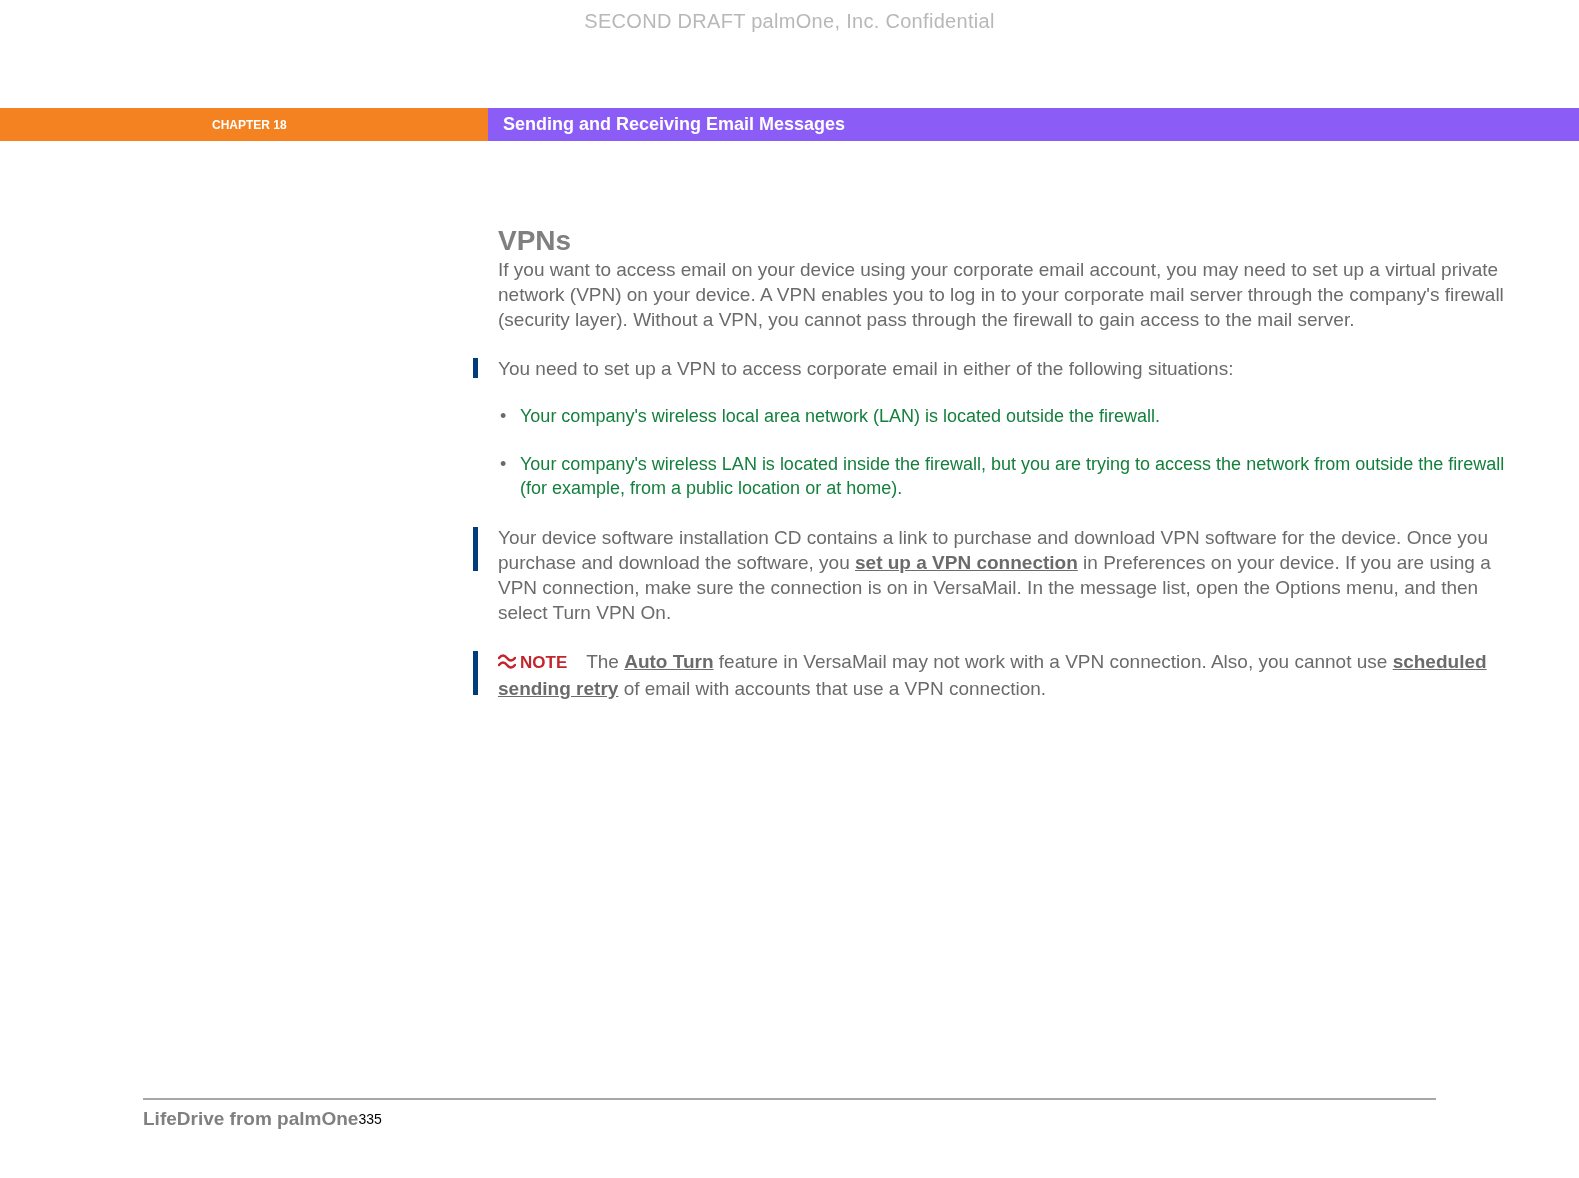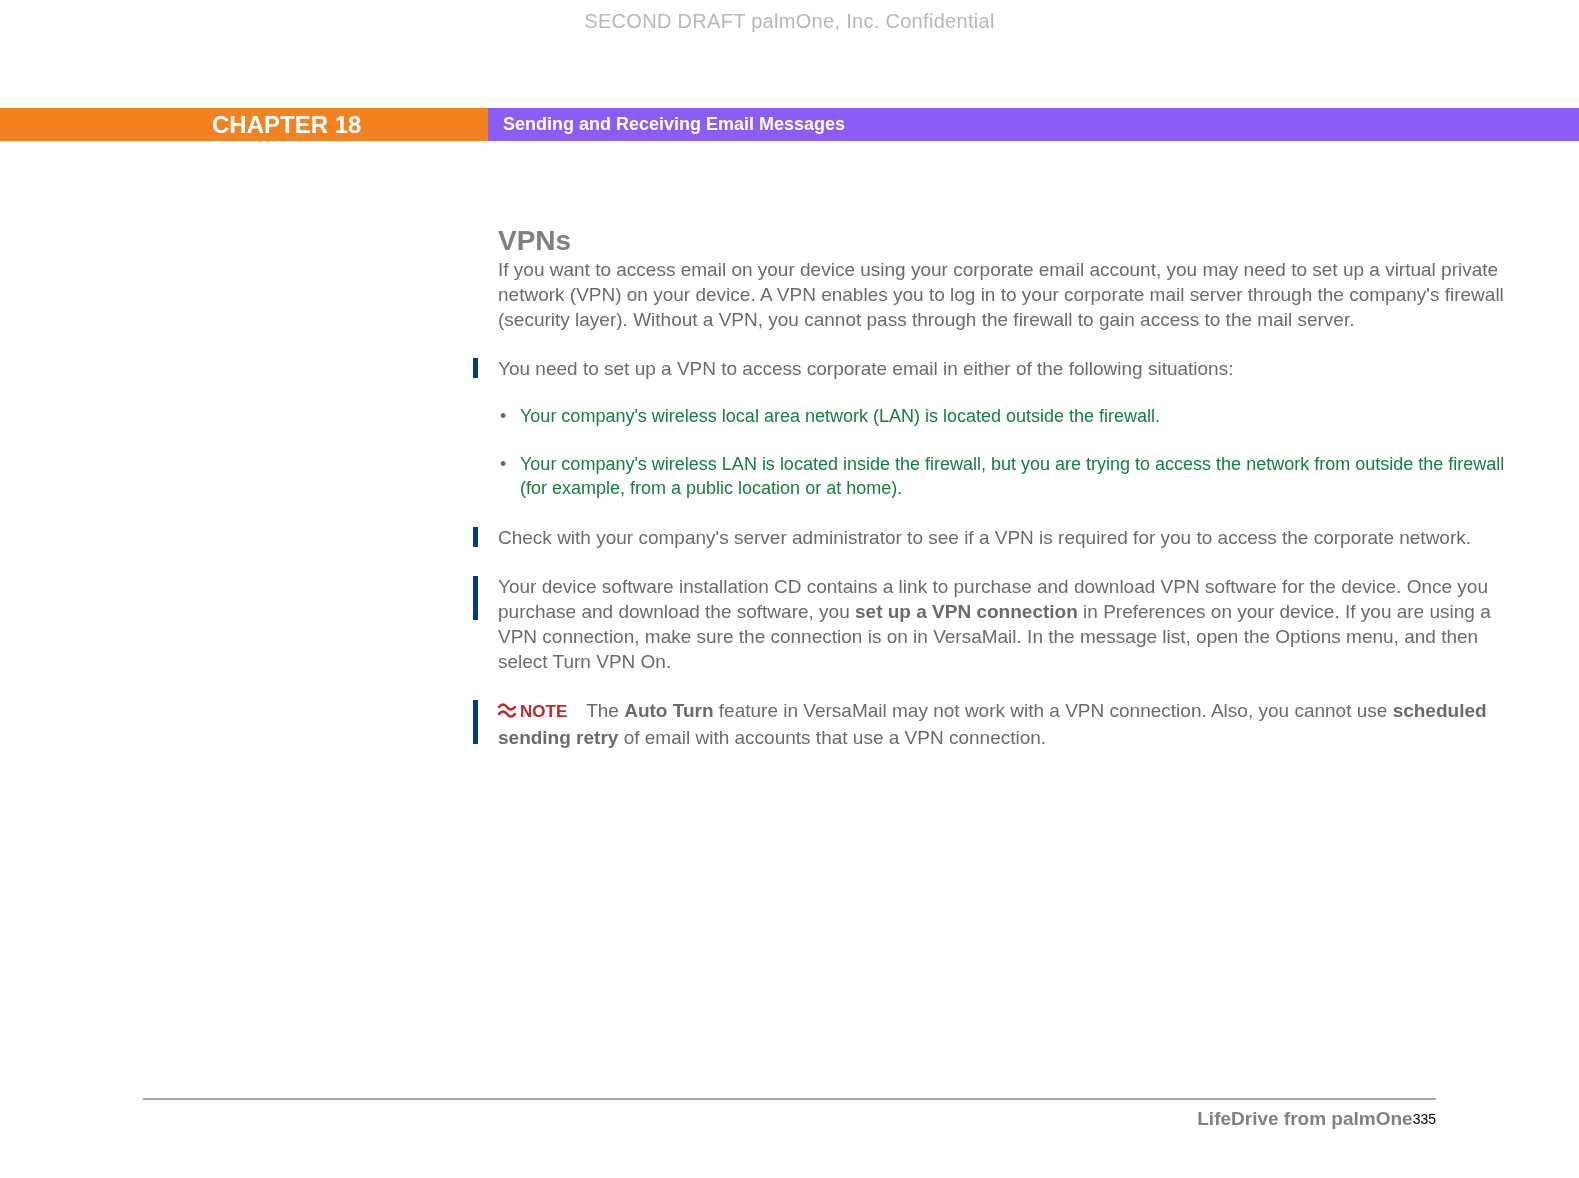--- a/index.html
+++ b/index.html
@@ -28,21 +28,21 @@
     width: 100%;
     height: 33px;
     display: flex;
   }
   .chapter-block {
     width: 488px;
     height: 100%;
     background: #f58220;
     color: #fff;
     font-weight: bold;
-    font-size: 24px;
+    font-size: 12px;
     display: flex;
     align-items: center;
     justify-content: flex-start;
     padding-left: 212px;
   }
   .title-block {
     flex: 1;
     height: 100%;
     background: #8b5cf6;
     color: #fff;
@@ -96,20 +96,21 @@
   .change-bar-tall {
     position: absolute;
     left: -25px;
     top: 2px;
     width: 5px;
     height: 44px;
     background: #003d7a;
   }
   .link {
     font-weight: bold;
+    text-decoration: underline;
     color: #6b6b6b;
   }
   .note-label {
     color: #c1272d;
     font-weight: bold;
     font-size: 17px;
     margin-right: 14px;
   }
   .note-icon {
     display: inline-block;
@@ -117,21 +118,21 @@
     margin-right: 4px;
   }
   .footer {
     position: absolute;
     bottom: 48px;
     left: 143px;
     right: 143px;
     border-top: 2px solid #a7a7a7;
     padding-top: 8px;
     display: flex;
-    justify-content: flex-end;
+    justify-content: flex-start;
     align-items: center;
   }
   .footer-title {
     font-weight: bold;
     font-size: 19px;
     color: #808080;
   }
   .footer-page {
     font-size: 14px;
     color: #000000;
@@ -154,24 +155,20 @@
   <div class="para">If you want to access email on your device using your corporate email account, you may need to set up a virtual private network (VPN) on your device. A VPN enables you to log in to your corporate mail server through the company's firewall (security layer). Without a VPN, you cannot pass through the firewall to gain access to the mail server.</div>
 
   <div class="para">
     <span class="change-bar-short"></span>
     <span>You need to set up a VPN to access corporate email in either of the following situations:</span>
   </div>
 
   <div class="bullet-item">Your company's wireless local area network (LAN) is located outside the firewall.</div>
   <div class="bullet-item">Your company's wireless LAN is located inside the firewall, but you are trying to access the network from outside the firewall (for example, from a public location or at home).</div>
 
-  <div class="para">
-    <span class="change-bar-short"></span>
-    <span>Check with your company's server administrator to see if a VPN is required for you to access the corporate network.</span>
-  </div>
 
   <div class="para">
     <span class="change-bar-tall"></span>
     <span>Your device software installation CD contains a link to purchase and download VPN software for the device. Once you purchase and download the software, you </span><a class="link">set up a VPN connection</a><span> in Preferences on your device. If you are using a VPN connection, make sure the connection is on in VersaMail. In the message list, open the Options menu, and then select Turn VPN On.</span>
   </div>
 
   <div class="para">
     <span class="change-bar-tall"></span>
     <span class="note-icon">
       <svg width="18" height="16" viewBox="0 0 18 16">

